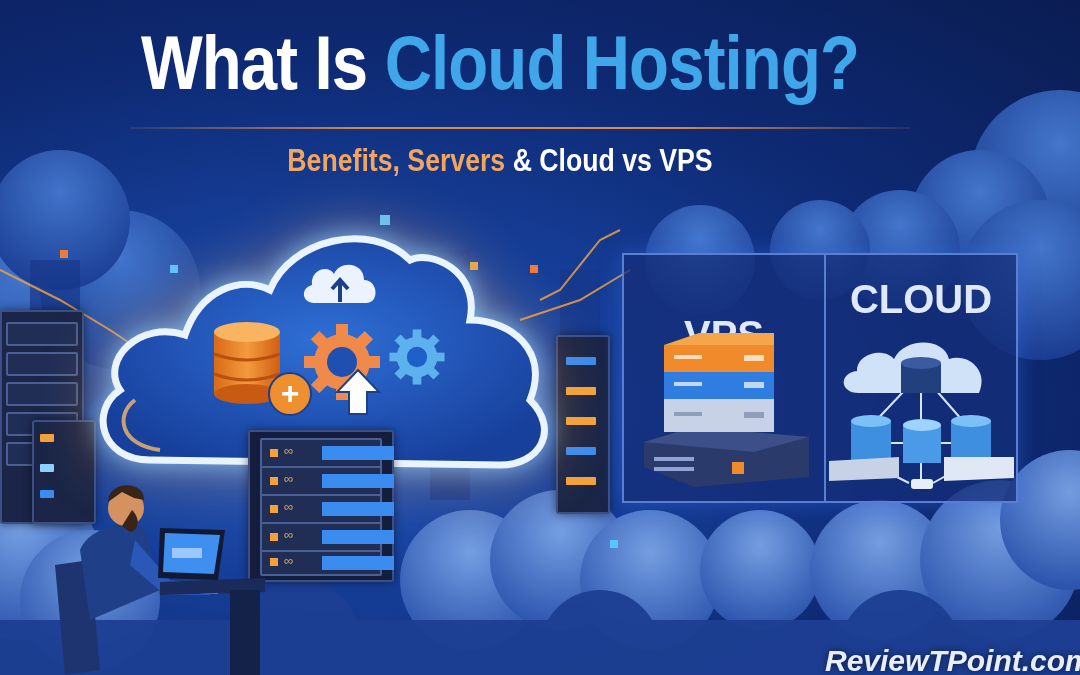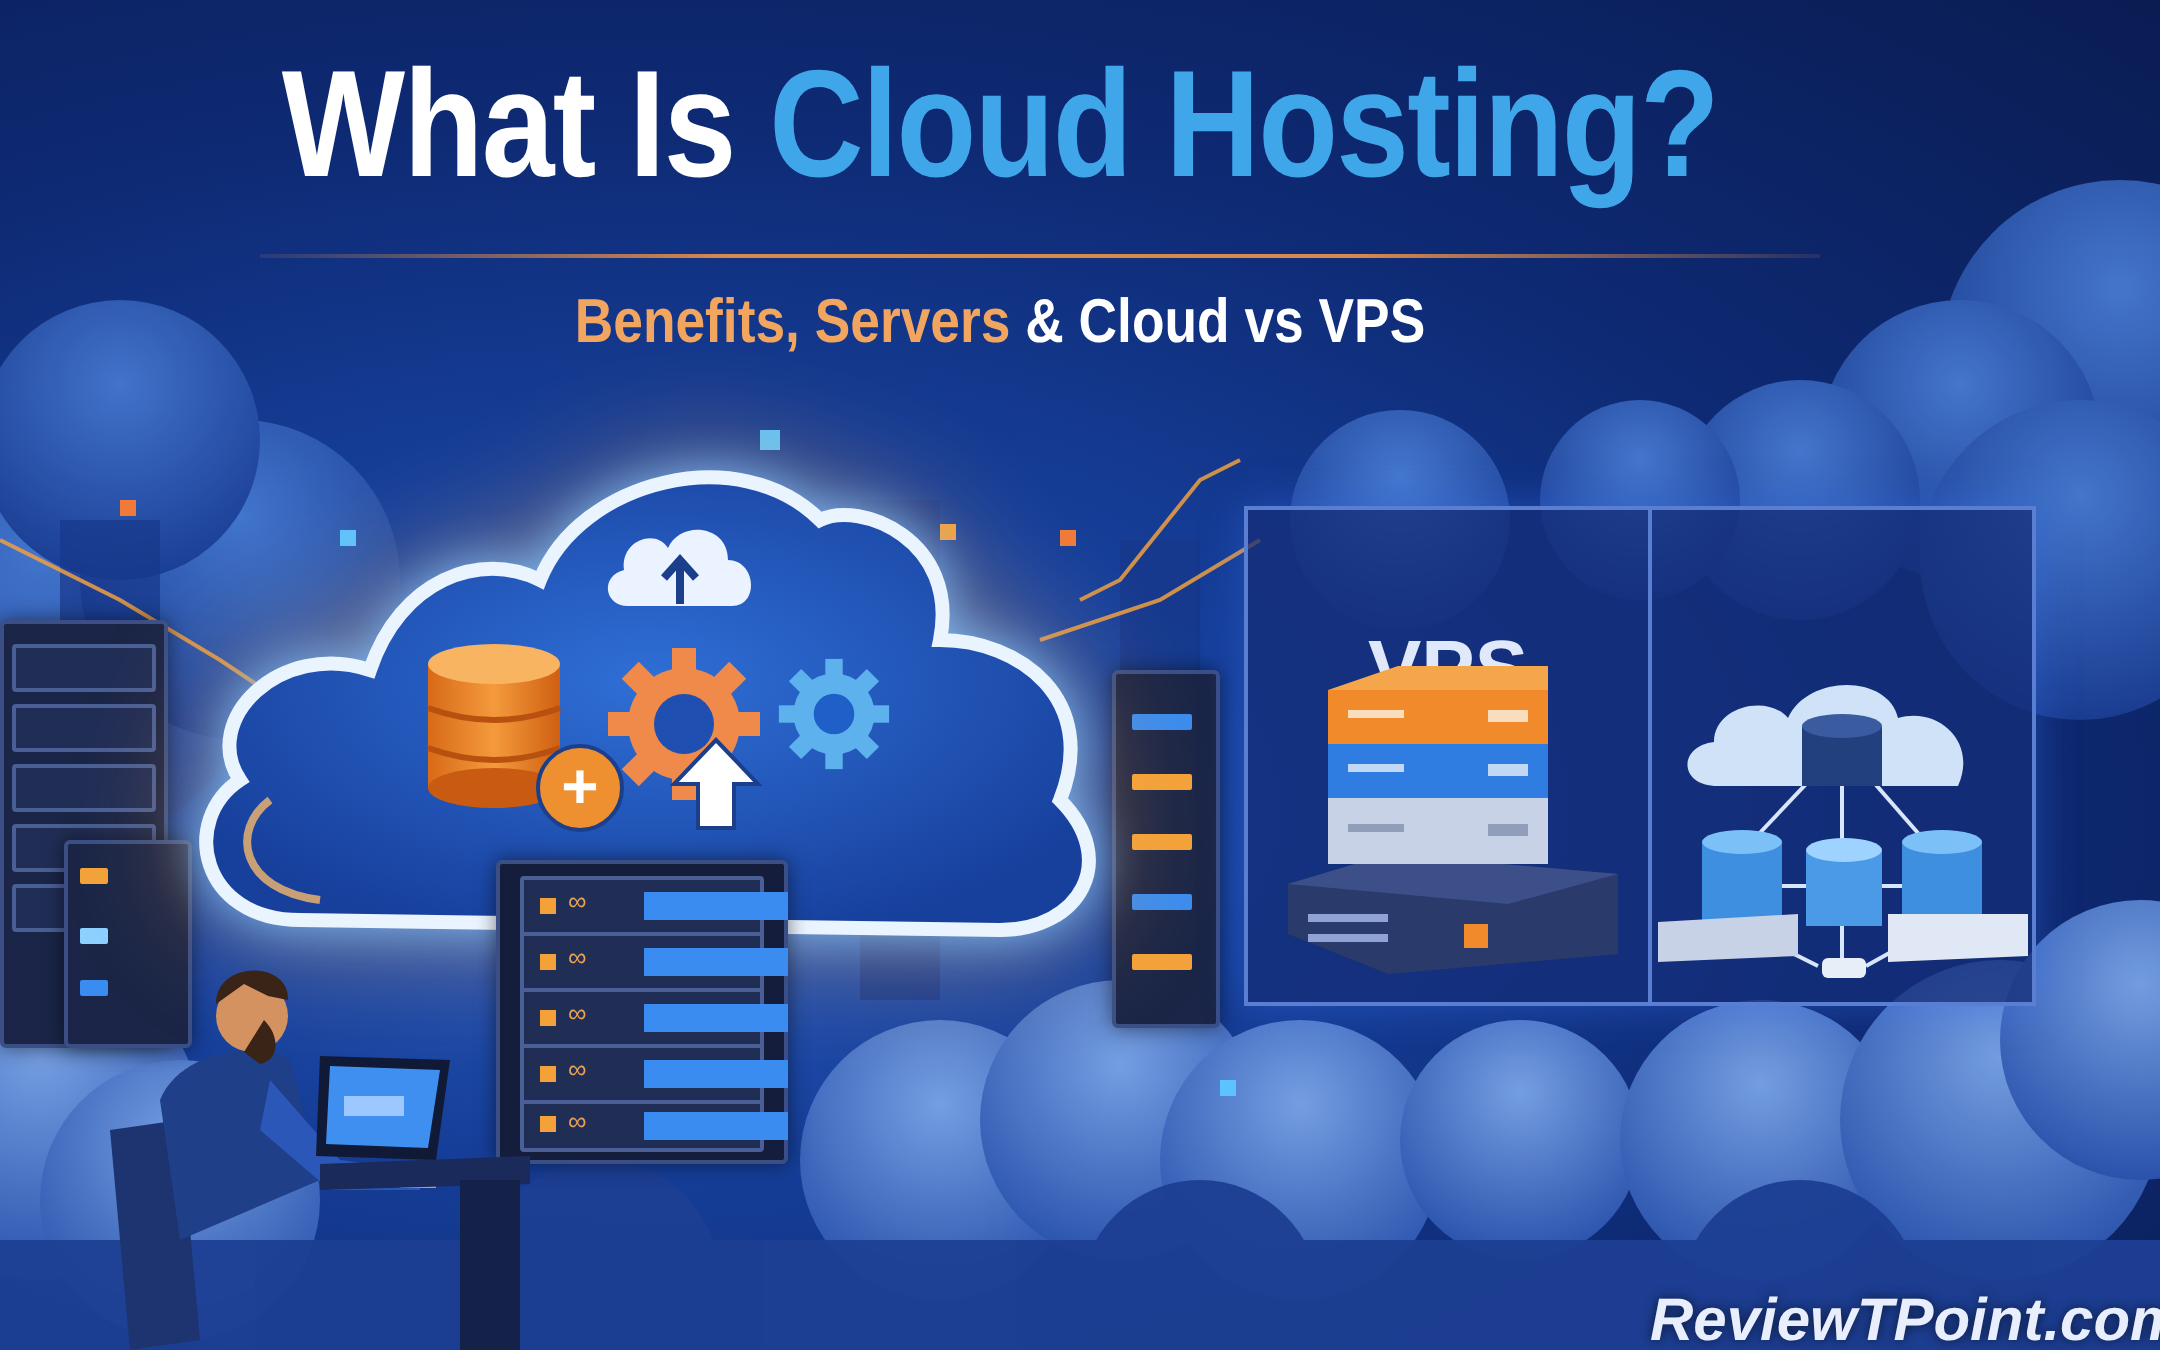--- a/index.html
+++ b/index.html
@@ -249,20 +249,21 @@
   </div>
   <div class="rule"></div>
   <div class="sub">
     <span class="o">Benefits, Servers</span>
     <span class="w">&amp; Cloud vs VPS</span>
   </div>
 
   <div class="panel">
     <div class="panel-div"></div>
     <div class="panel-label" style="left:0;width:200px;margin-top:36px;">VPS</div>
+    <div class="panel-label" style="left:202px;width:190px;">CLOUD</div>
 
     <svg class="abs" style="left:10px;top:72px" width="180" height="160" viewBox="0 0 180 160">
       <path d="M10,115 L60,100 L175,110 L175,150 L60,160 L10,140 Z" fill="#2a3a6a"></path>
       <path d="M10,115 L60,100 L175,110 L120,125 Z" fill="#3c4f88"></path>
       <g fill="#8fa3d6">
           <rect x="20" y="130" width="40" height="4"></rect>
           <rect x="20" y="140" width="40" height="4"></rect>
         </g>
       <rect x="98" y="135" width="12" height="12" fill="#f08a2a"></rect>
 

